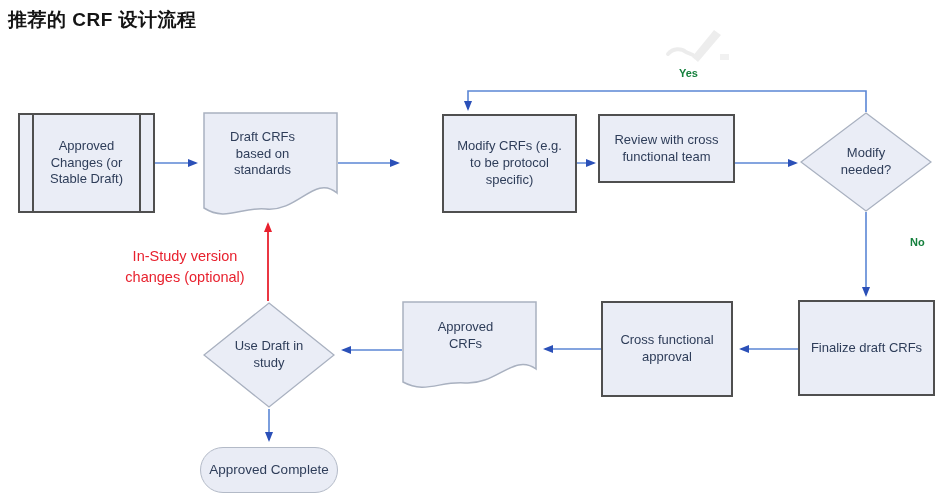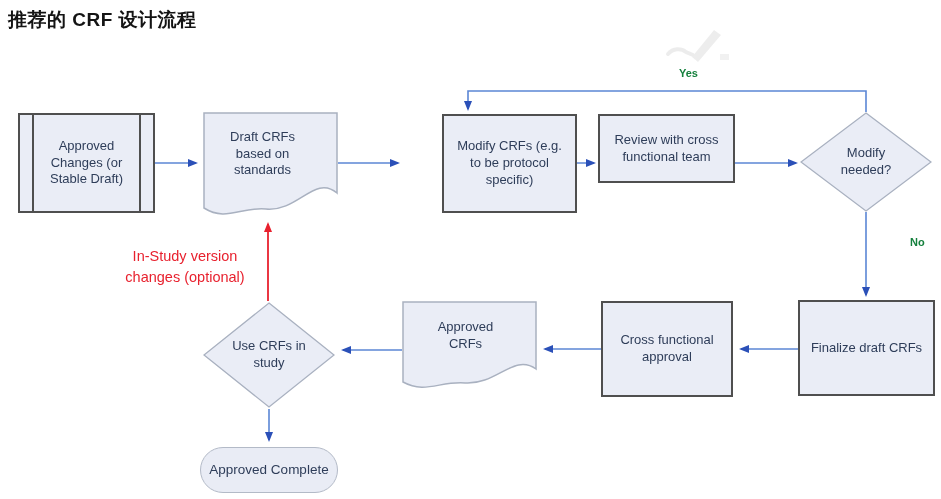--- a/index.html
+++ b/index.html
@@ -144,20 +144,20 @@
     <svg width="135" height="96" viewBox="0 0 135 96">
       <path d="M1,1 L134,1 L134,68 C112,52 95,84 63,82 C38,80 23,93 1,81 Z" fill="#eaedf6" stroke="#a9b1c0" stroke-width="1.5"></path>
     </svg>
     <div class="node-text" style="height:70px;">Approved CRFs</div>
   </div>
 
   <div class="diamond" style="left:203px; top:302px; width:132px; height:106px;">
     <svg width="132" height="106" viewBox="0 0 132 106">
       <polygon points="66,1 131,53 66,105 1,53" fill="#eaedf6" stroke="#a9b1c0" stroke-width="1.3"></polygon>
     </svg>
-    <div class="node-text">Use CRFs in study</div>
+    <div class="node-text">Use Draft in study</div>
   </div>
 
   <div class="terminator" style="left:200px; top:447px; width:138px; height:46px;">
     <div class="node-text">Approved Complete</div>
   </div>
 
 </div>
 
 </body></html>

